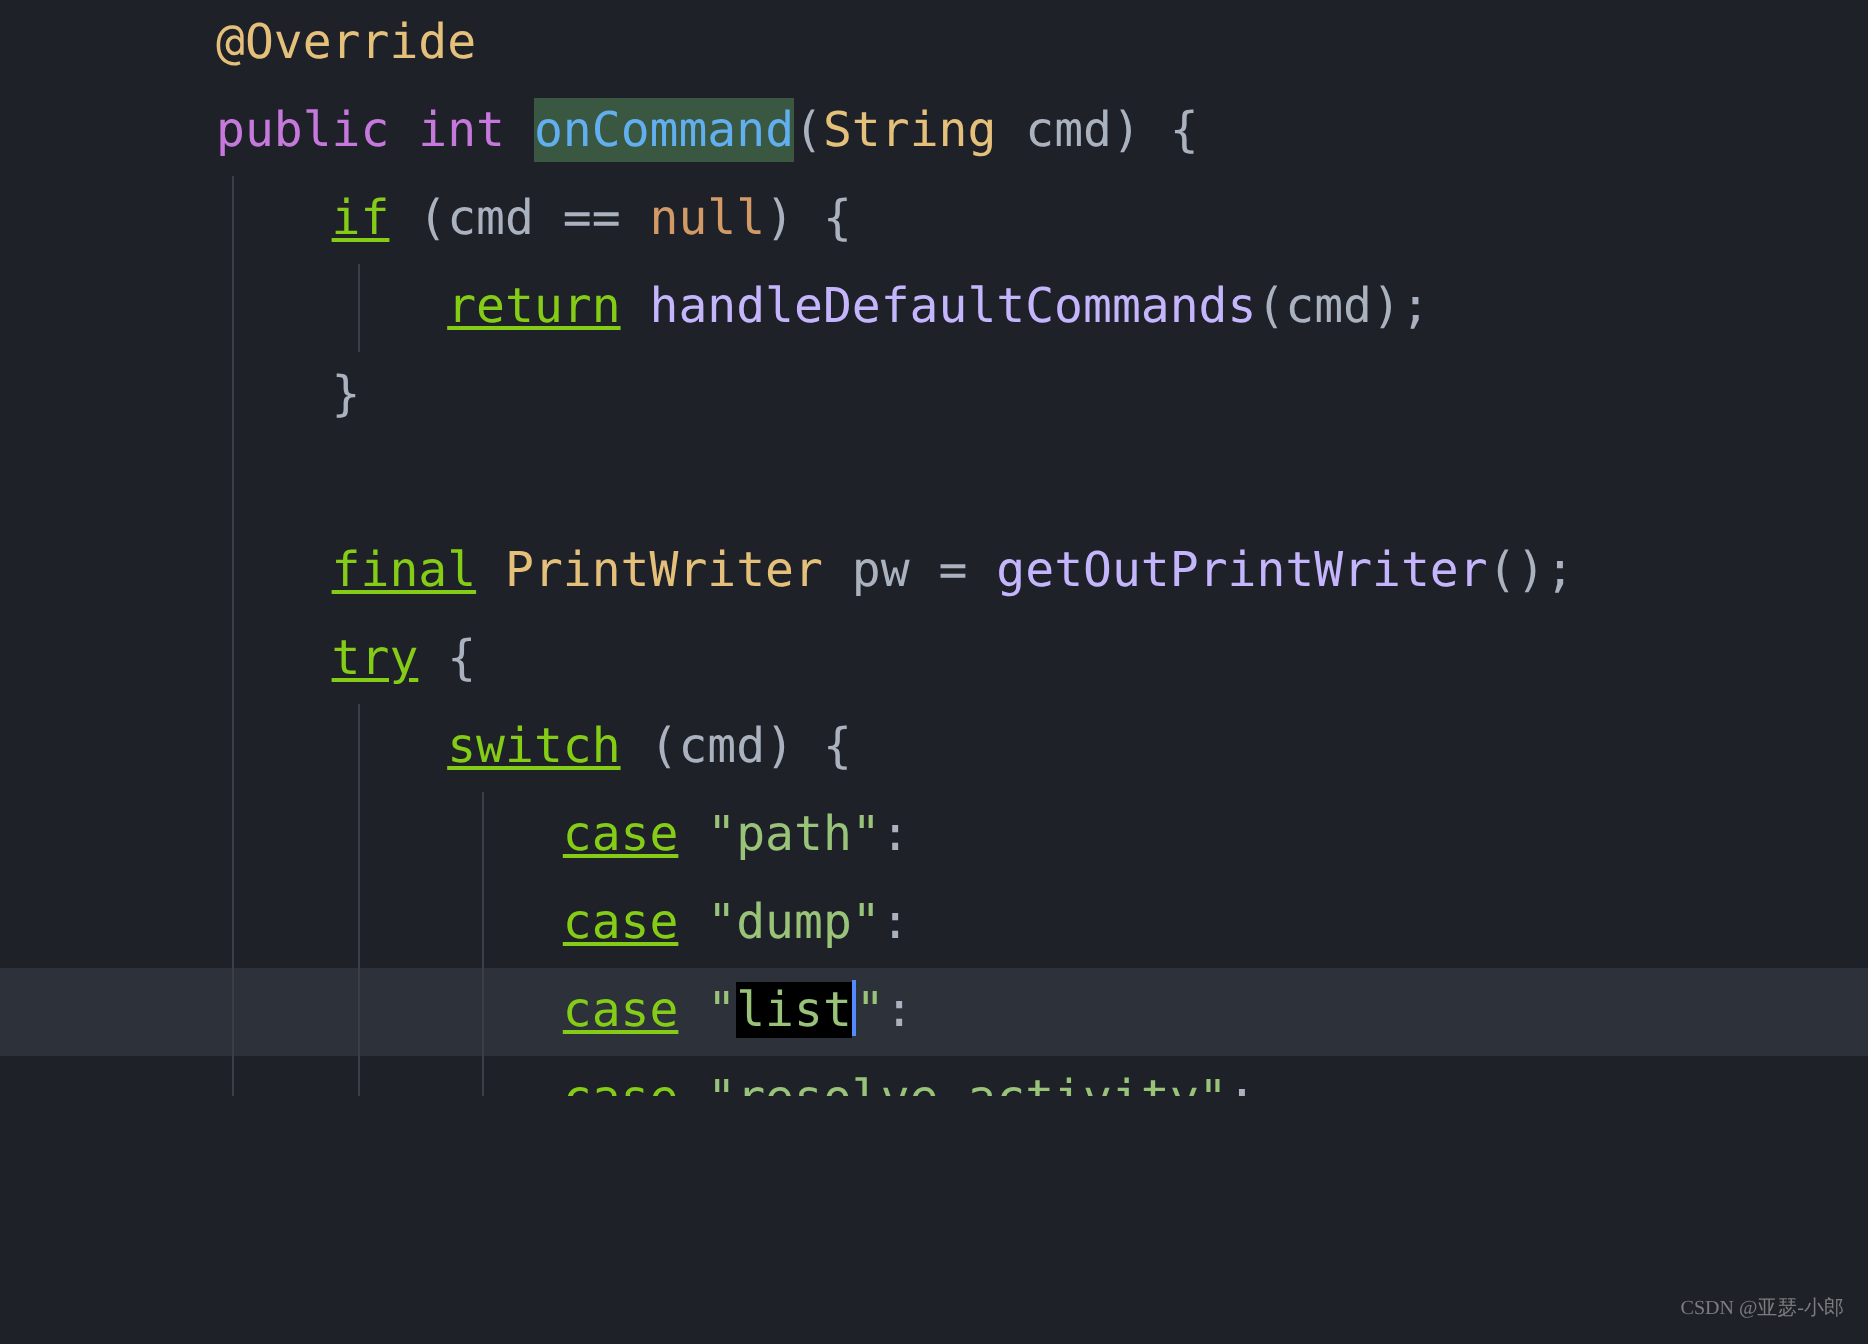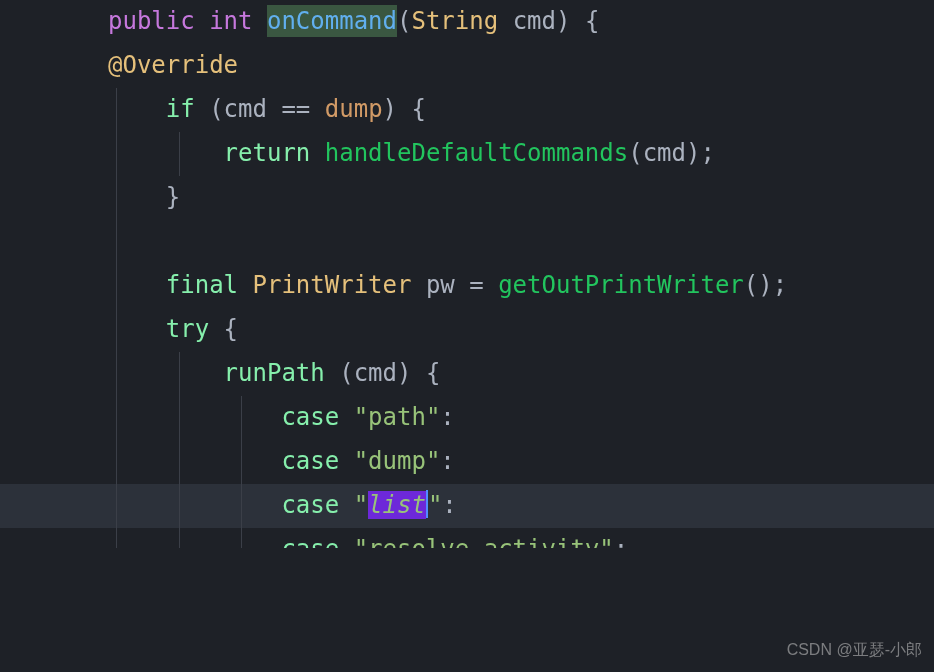--- a/index.html
+++ b/index.html
@@ -27,80 +27,79 @@
     .line-highlight {
       background: #2c313a;
     }
     .indent-guide {
       position: absolute;
       width: 1px;
       background: #3b3f48;
       top: 0;
       bottom: 0;
     }
-    .keyword { color: #86efac; }
+    .keyword { color: #84cc16; text-decoration: underline; }
     .modifier { color: #c678dd; }
     .type { color: #c678dd; }
     .annotation { color: #e5c07b; }
     .string { color: #98c379; }
-    .method { color: #22c55e; }
+    .method { color: #c4b5fd; }
     .method-def-hl { 
       color: #61afef; 
       background: #3a5741;
       padding: 2px 0;
     }
     .identifier { color: #abb2bf; }
     .null-lit { color: #d19a66; }
     .class-name { color: #e5c07b; }
     .punct { color: #abb2bf; }
     .paren { color: #abb2bf; }
     .selection {
-      background: #6d28d9;
+      background: #000000;
       color: #98c379;
-      font-style: italic;
     }
     .cursor {
       display: inline-block;
       width: 2px;
       height: 28px;
       background: #528bff;
       vertical-align: middle;
       margin-bottom: 4px;
     }
     .watermark {
       position: absolute;
       bottom: 8px;
       right: 12px;
-      font-size: 16px;
+      font-size: 10px;
       color: rgba(200,200,200,0.55);
-      font-family: Liberation Sans, sans-serif;
+      font-family: Liberation Serif, serif;
     }
   </style>
 </head>
 <body>
 
 <div class="code-container">
 
+<div class="line"><span class="annotation">@Override</span></div>
+
 <div class="line"><span class="modifier">public</span> <span class="type">int</span> <span class="method-def-hl">onCommand</span><span class="paren">(</span><span class="class-name">String</span> <span class="identifier">cmd</span><span class="paren">)</span> <span class="punct">{</span></div>
 
-<div class="line"><span class="annotation">@Override</span></div>
-
-<div class="line"><span class="indent-guide" style="left:116px"></span>    <span class="keyword">if</span> <span class="paren">(</span><span class="identifier">cmd</span> <span class="punct">==</span> <span class="null-lit">dump</span><span class="paren">)</span> <span class="punct">{</span></div>
+<div class="line"><span class="indent-guide" style="left:116px"></span>    <span class="keyword">if</span> <span class="paren">(</span><span class="identifier">cmd</span> <span class="punct">==</span> <span class="null-lit">null</span><span class="paren">)</span> <span class="punct">{</span></div>
 
 <div class="line"><span class="indent-guide" style="left:116px"></span><span class="indent-guide" style="left:179px"></span>        <span class="keyword">return</span> <span class="method">handleDefaultCommands</span><span class="paren">(</span><span class="identifier">cmd</span><span class="paren">)</span><span class="punct">;</span></div>
 
 <div class="line"><span class="indent-guide" style="left:116px"></span>    <span class="punct">}</span></div>
 
 <div class="line"><span class="indent-guide" style="left:116px"></span></div>
 
 <div class="line"><span class="indent-guide" style="left:116px"></span>    <span class="keyword">final</span> <span class="class-name">PrintWriter</span> <span class="identifier">pw</span> <span class="punct">=</span> <span class="method">getOutPrintWriter</span><span class="paren">()</span><span class="punct">;</span></div>
 
 <div class="line"><span class="indent-guide" style="left:116px"></span>    <span class="keyword">try</span> <span class="punct">{</span></div>
 
-<div class="line"><span class="indent-guide" style="left:116px"></span><span class="indent-guide" style="left:179px"></span>        <span class="keyword">runPath</span> <span class="paren">(</span><span class="identifier">cmd</span><span class="paren">)</span> <span class="punct">{</span></div>
+<div class="line"><span class="indent-guide" style="left:116px"></span><span class="indent-guide" style="left:179px"></span>        <span class="keyword">switch</span> <span class="paren">(</span><span class="identifier">cmd</span><span class="paren">)</span> <span class="punct">{</span></div>
 
 <div class="line"><span class="indent-guide" style="left:116px"></span><span class="indent-guide" style="left:179px"></span><span class="indent-guide" style="left:241px"></span>            <span class="keyword">case</span> <span class="string">"path"</span><span class="punct">:</span></div>
 
 
 <div class="line"><span class="indent-guide" style="left:116px"></span><span class="indent-guide" style="left:179px"></span><span class="indent-guide" style="left:241px"></span>            <span class="keyword">case</span> <span class="string">"dump"</span><span class="punct">:</span></div>
 
 
 <div class="line line-highlight"><span class="indent-guide" style="left:116px"></span><span class="indent-guide" style="left:179px"></span><span class="indent-guide" style="left:241px"></span>            <span class="keyword">case</span> <span class="string">"</span><span class="selection">list</span><span class="cursor"></span><span class="string">"</span><span class="punct">:</span></div>
 
 

